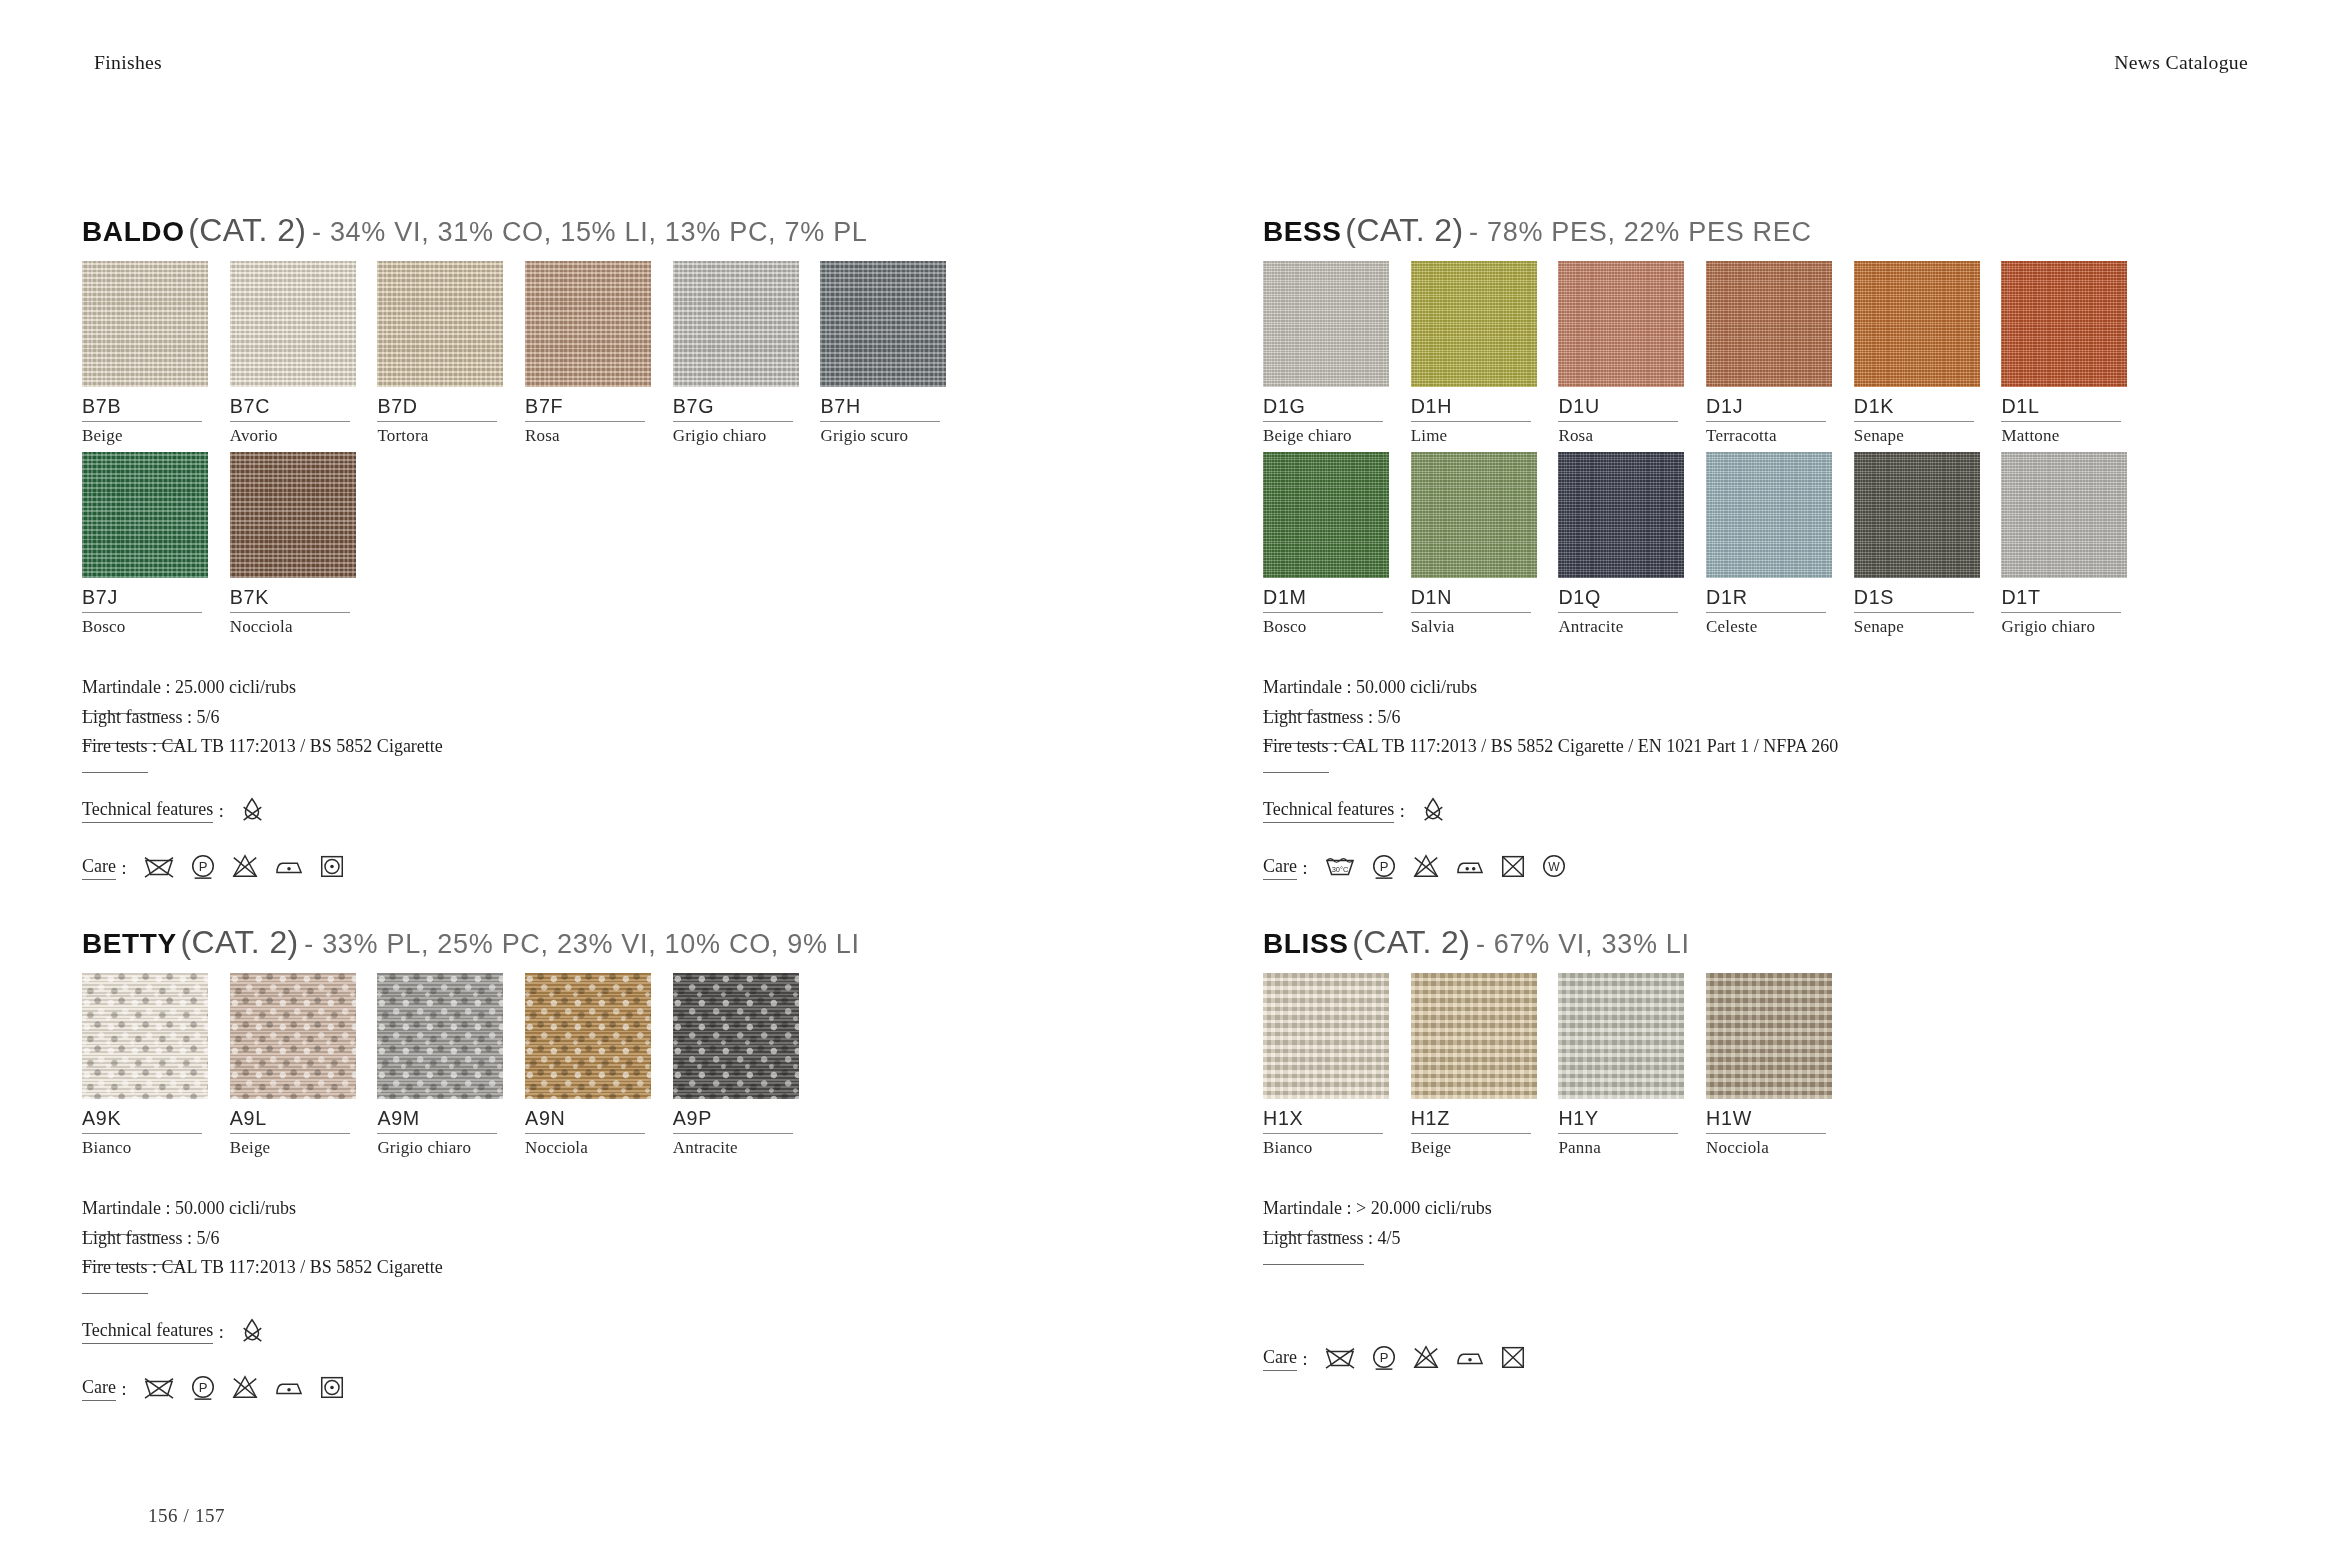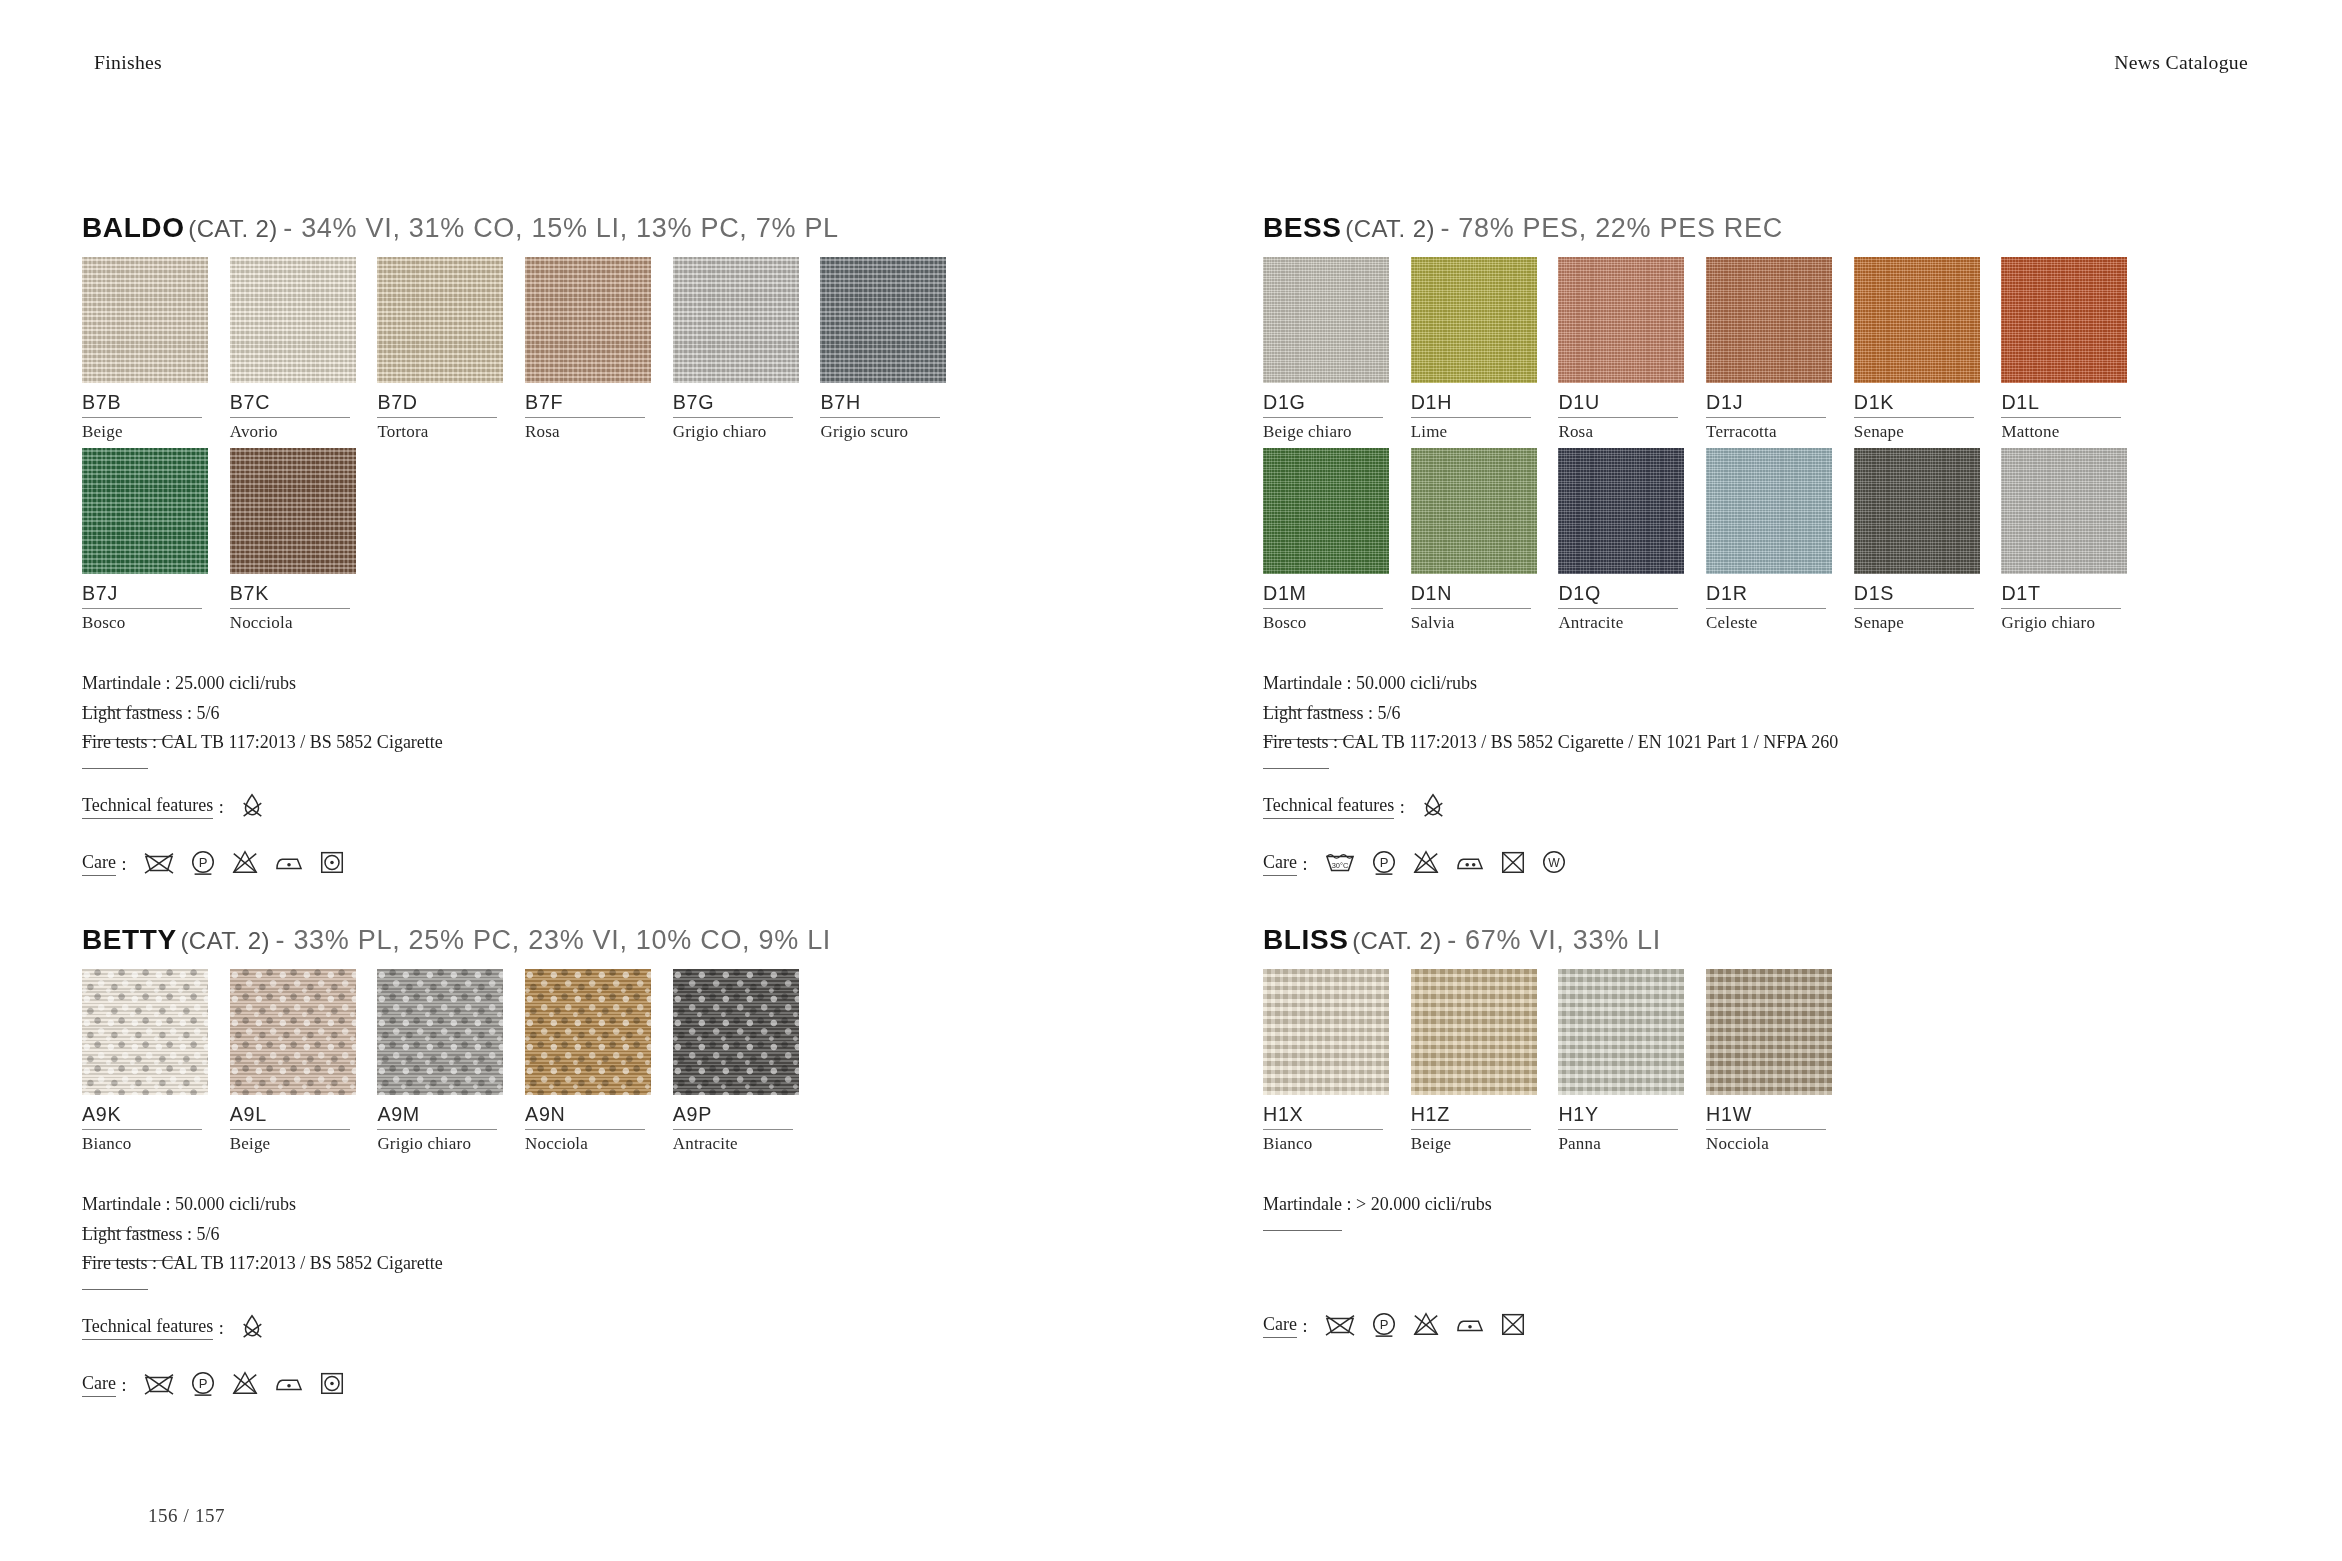--- a/index.html
+++ b/index.html
@@ -70,21 +70,21 @@
     margin-bottom: 15px;
     line-height: 1;
   }
   .fabric-name {
     font-size: 28px;
     font-weight: 700;
     letter-spacing: 0.6px;
     color: #111111;
   }
   .fabric-cat {
-    font-size: 24px;
+    font-size: 32px;
     font-weight: 400;
     letter-spacing: 0.4px;
     color: #555555;
     margin-left: 3.7px;
   }
   .fabric-comp {
     font-size: 27px;
     font-weight: 400;
     letter-spacing: 0.7px;
     color: #6d6d6d;
@@ -544,20 +544,21 @@
       </div>
       <div class="swatch-cell">
         <div class="swatch-img weave-basket" style="background-color:#b3a286"></div>
         <div class="swatch-code">H1W</div>
         <div class="swatch-rule"></div>
         <div class="swatch-desc">Nocciola</div>
       </div>
     </div>
     <div class="spec-list">
       <div class="spec-line"><span class="spec-key">Martindale</span> : <span>&gt; 20.000 cicli/rubs</span></div>
+      <div class="spec-line"><span class="spec-key">Light fastness</span> : <span>4/5</span></div>
     </div>
     <div class="care-row" style="margin-top:90px;">
       <span class="row-label">Care</span>
       <span class="row-colon">:</span>
       <span class="icon-strip">
         <span class="care-icon"><svg width="34" height="28" viewBox="0 0 36 30">
       <path d="M4 9 L32 9 L27 24 L9 24 Z" stroke="#2b2b2b" fill="none" stroke-width="1.6"></path>
       <line x1="3" y1="6" x2="33" y2="27" stroke="#2b2b2b" fill="none" stroke-width="1.6"></line>
       <line x1="33" y1="6" x2="3" y2="27" stroke="#2b2b2b" fill="none" stroke-width="1.6"></line>
     </svg></span>

